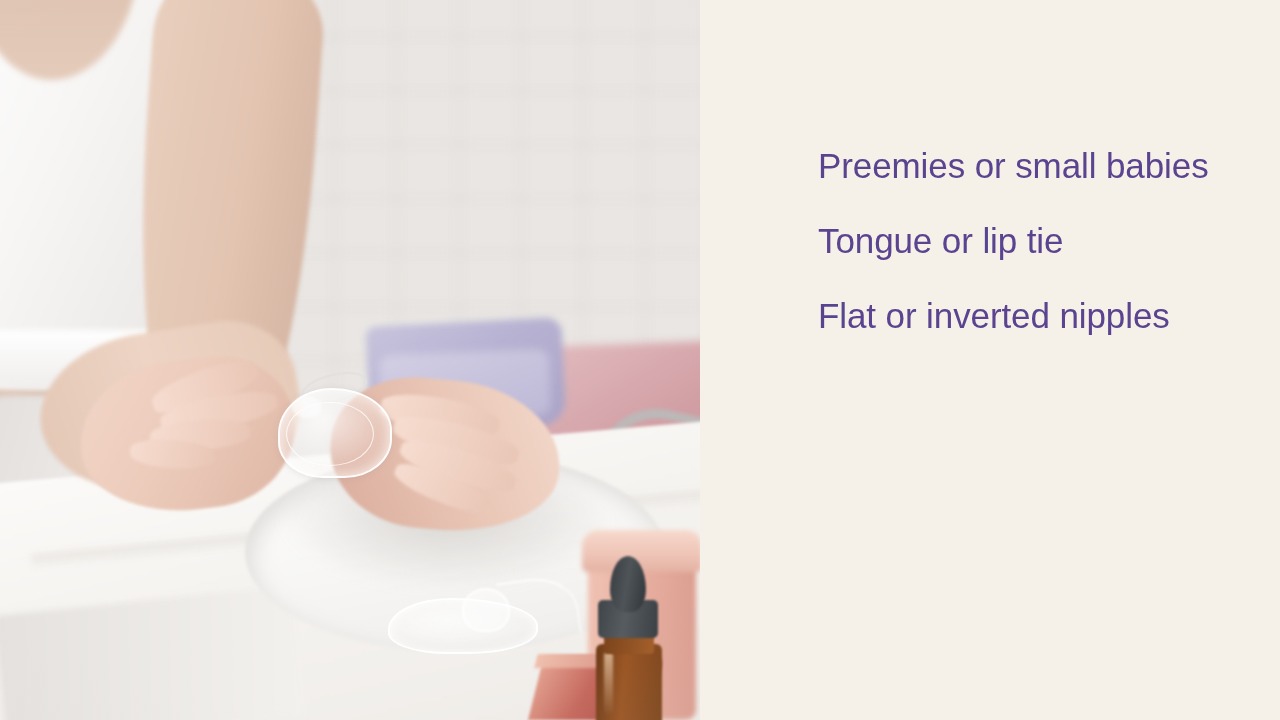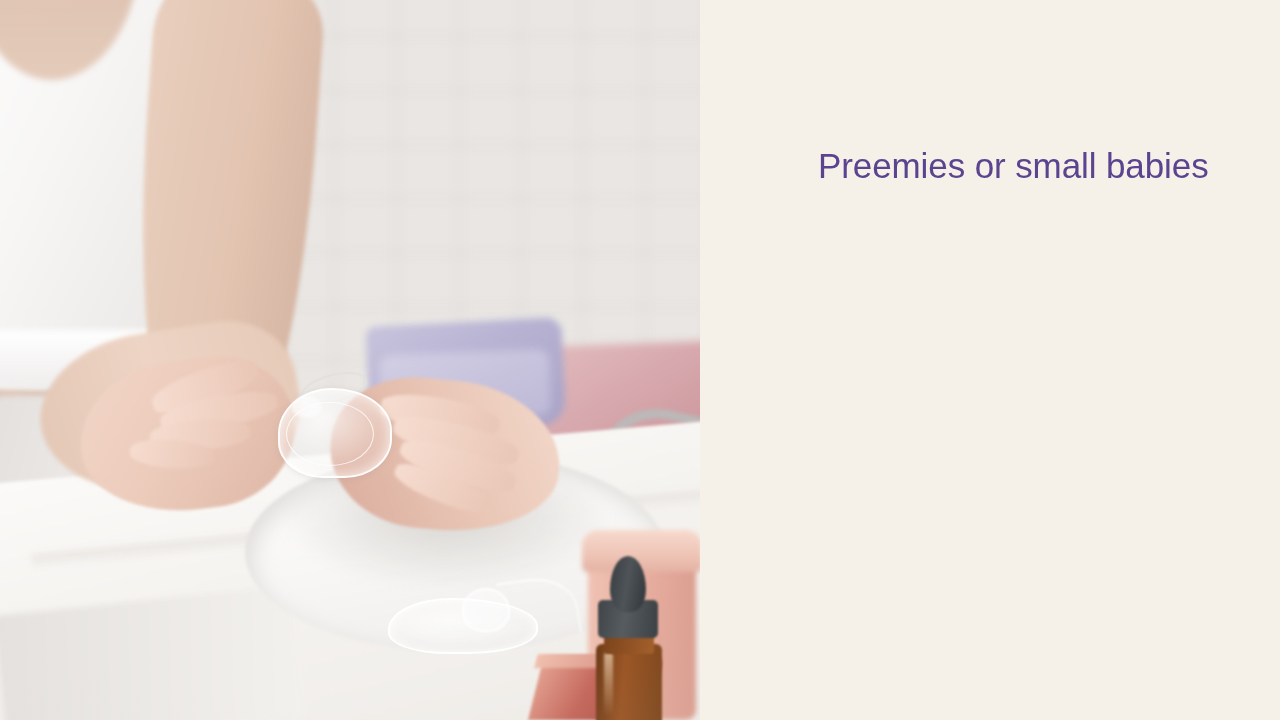--- a/index.html
+++ b/index.html
@@ -536,16 +536,18 @@
       <div class="bottle-collar"></div>
       <div class="bottle-bulb"></div>
 
       <div class="photo-grade"></div>
     </div>
   </div>
 
   <div class="text-pane">
     <div class="bullet-list">
       <p class="bullet">Preemies or small babies</p>
+      <p class="bullet">Tongue or lip tie</p>
+      <p class="bullet">Flat or inverted nipples</p>
     </div>
   </div>
 
 </div>
 
 </body></html>

